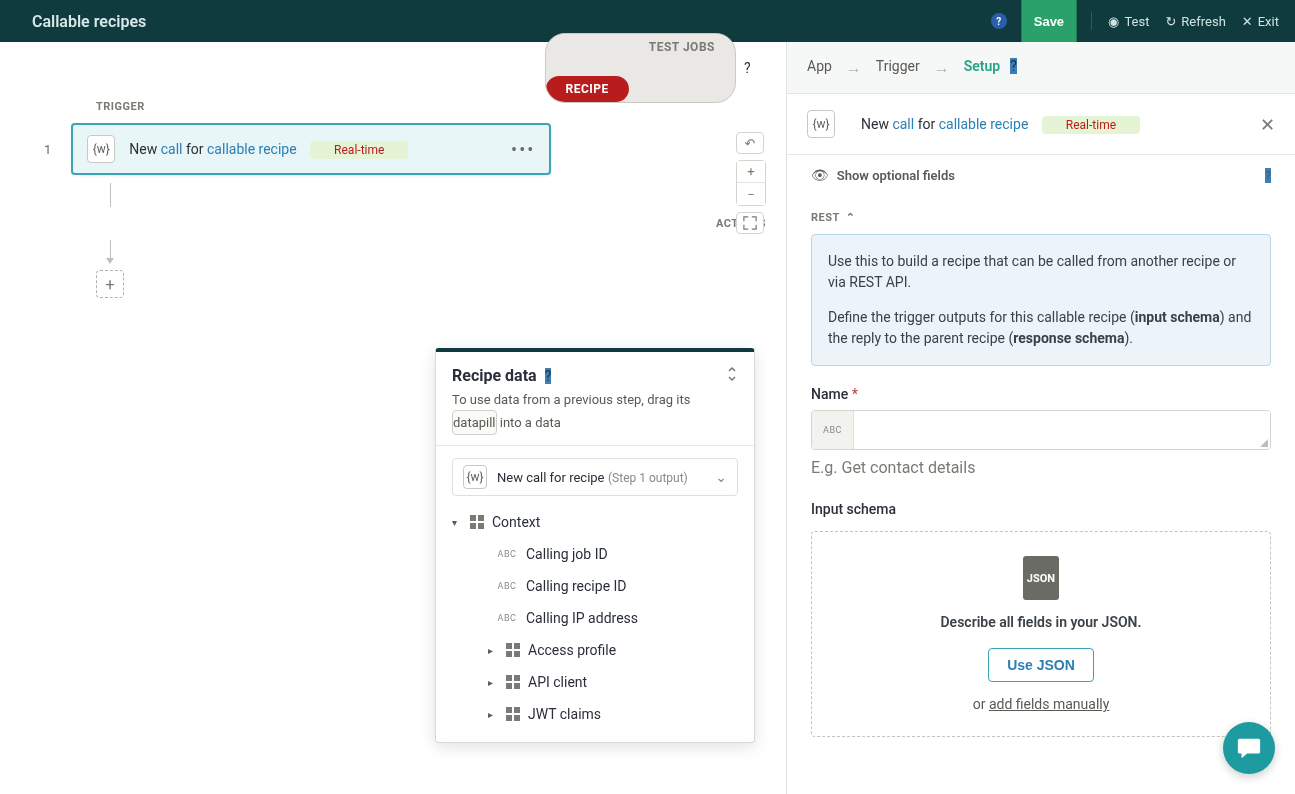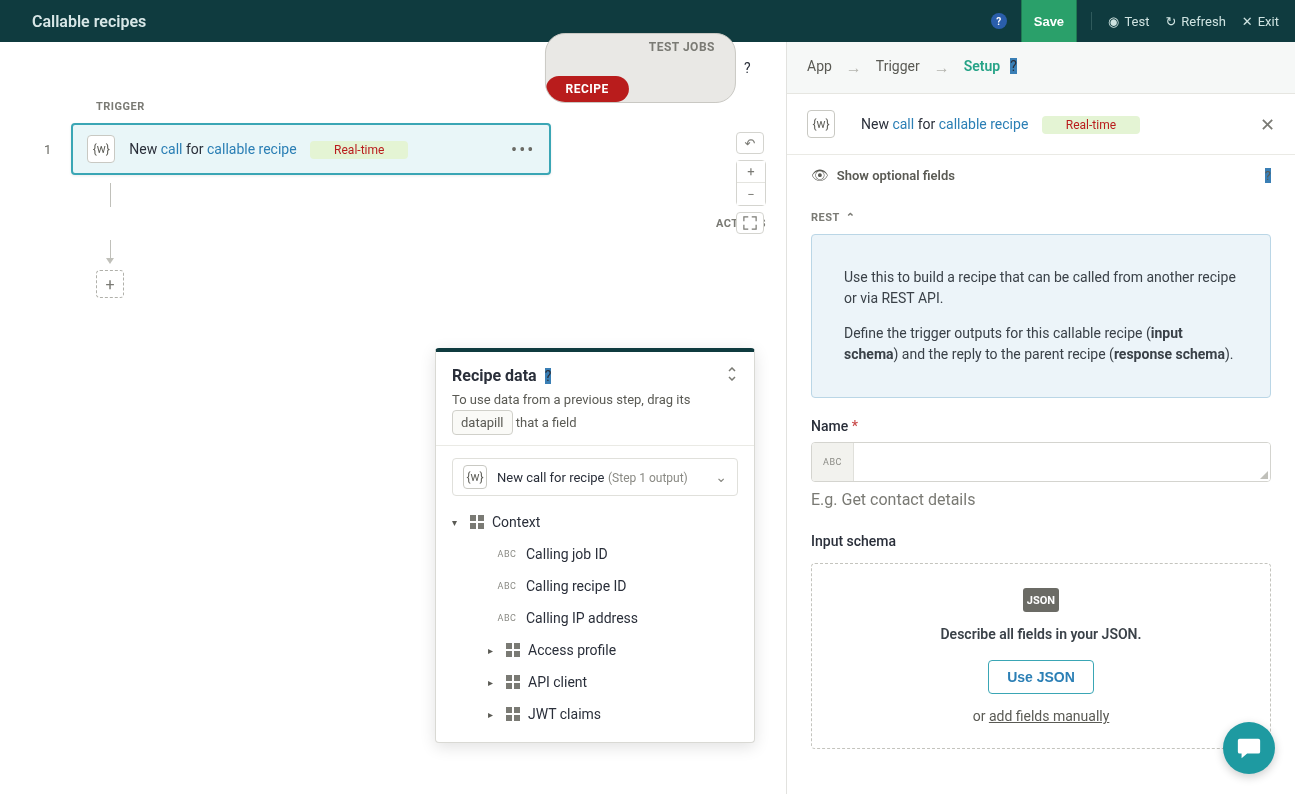--- a/index.html
+++ b/index.html
@@ -49,21 +49,21 @@
 .ctrl-group .ctrl-btn { border: none; border-radius: 0; }
 .ctrl-group .ctrl-btn:first-child { border-bottom: 1px solid #e4e4df; }
 
 
 .recipe-data { position: absolute; left: 435px; top: 306px; width: 320px; background: #fff; border: 1px solid #d9d9d4; border-top: 4px solid #0f3b3f; border-radius: 4px; box-shadow: 0 4px 16px rgba(0,0,0,0.12); display: flex; flex-direction: column; max-height: 478px; }
 .rd-head { padding: 14px 16px 10px; }
 .rd-title-row { display: flex; align-items: center; gap: 8px; }
 .rd-title { font-size: 16px; font-weight: 700; }
 .rd-collapse { margin-left: auto; cursor: pointer; color: #7a7a74; }
 .rd-sub { font-size: 13px; color: #5a5a54; margin-top: 5px; line-height: 1.5; }
-.datapill { display: inline-block; border: 1px solid #d0d0ca; border-radius: 4px; padding: 2px 8px; background: #fafaf7; font-size: 13px; }
+.datapill { display: inline-block; border: 1px solid #d0d0ca; border-radius: 4px; padding: 2px 0; background: #fafaf7; font-size: 13px; }
 .rd-body { border-top: 1px solid #eaeae5; padding: 12px 16px; overflow-y: auto; flex: 1; position: relative; }
 .rd-body::-webkit-scrollbar { width: 6px; }
 .rd-body::-webkit-scrollbar-thumb { background: #c4c4be; border-radius: 3px; }
 .step-select { display: flex; align-items: center; gap: 10px; border: 1px solid #e0e0db; border-radius: 4px; padding: 6px 10px; cursor: pointer; margin-bottom: 10px; }
 .step-select .w-icon { width: 24px; height: 24px; margin-right: 0; }
 .step-select .main-t { font-size: 13px; }
 .step-select .sub-t { font-size: 12px; color: #8a8a84; }
 .step-select .chev { margin-left: auto; color: #8a8a84; }
 .search-box { display: flex; align-items: center; border: 1px solid #d4d4cf; border-radius: 4px; padding: 6px 10px; gap: 8px; margin-bottom: 12px; }
 .search-box input { border: none; outline: none; font-size: 14px; flex: 1; color: #5a5a54; }
@@ -80,35 +80,35 @@
 .bc-item { font-size: 14px; color: #5a5a54; cursor: pointer; }
 .bc-item.active { color: #26a387; font-weight: 600; }
 .bc-arrow { color: #b4b4ae; font-size: 16px; }
 .trigger-summary { display: flex; align-items: center; padding: 16px 20px; border-bottom: 1px solid #eaeae5; gap: 12px; }
 .trigger-summary .close-x { margin-left: auto; color: #7a7a74; cursor: pointer; font-size: 18px; }
 .opt-fields { padding: 12px 24px; display: flex; align-items: center; gap: 8px; color: #5a5a54; font-size: 13px; }
 .opt-fields .eye { font-size: 14px; }
 .opt-fields .space { flex: 1; }
 .help-section { padding: 16px 24px 0; }
 .help-hdr { font-size: 11px; font-weight: 700; letter-spacing: 0.5px; color: #7a7a74; display: flex; align-items: center; gap: 6px; cursor: pointer; margin-bottom: 10px; }
-.help-box { border: 1px solid #bad6e6; background: #ecf4f9; border-radius: 4px; padding: 32px; font-size: 14px; line-height: 1.5; color: #3a4148; }
+.help-box { border: 1px solid #bad6e6; background: #ecf4f9; border-radius: 4px; padding: 16px; font-size: 14px; line-height: 1.5; color: #3a4148; }
 .help-box p { margin-bottom: 14px; }
 .help-box p:last-child { margin-bottom: 0; }
 .help-box a { color: #2b7fb5; text-decoration: underline; display: inline-flex; align-items: center; gap: 4px; }
 .field-group { padding: 20px 24px 0; }
 .field-label { font-size: 14px; font-weight: 500; margin-bottom: 8px; }
 .req { color: #c94a4a; }
 .name-input-wrap { display: flex; border: 1px solid #d4d4cf; border-radius: 4px; overflow: hidden; }
 .name-prefix { width: 42px; background: #f2f2ee; border-right: 1px solid #e0e0db; display: flex; align-items: center; justify-content: center; font-size: 9px; color: #8a8a84; letter-spacing: 0.5px; }
 .name-input { flex: 1; padding: 10px; border: none; outline: none; resize: none; font-family: inherit; min-height: 38px; position: relative; }
 .field-hint { font-size: 16px; color: #7a7a74; margin-top: 8px; }
 .schema-section { padding: 24px 24px; }
 .schema-label { font-size: 14px; font-weight: 500; margin-bottom: 14px; }
 .json-box { border: 1px dashed #c4c4be; border-radius: 4px; padding: 24px; text-align: center; }
-.json-icon { width: 36px; height: 24px; background: #6b6b65; color: #fff; display: inline-flex; align-items: center; justify-content: center; font-size: 11px; font-weight: 700; border-radius: 3px; margin-bottom: 14px; }
+.json-icon { width: 36px; height: 44px; background: #6b6b65; color: #fff; display: inline-flex; align-items: center; justify-content: center; font-size: 11px; font-weight: 700; border-radius: 3px; margin-bottom: 14px; }
 .json-desc { font-size: 14px; font-weight: 600; color: #3a4148; margin-bottom: 18px; }
 .use-json-btn { border: 1px solid #3aa6b5; background: #fff; color: #2b7fb5; font-weight: 600; padding: 8px 18px; border-radius: 4px; cursor: pointer; font-size: 14px; }
 .json-or { margin-top: 14px; font-size: 14px; color: #5a5a54; }
 .json-or a { color: #5a5a54; text-decoration: underline; cursor: pointer; }
 
 
 .chat-bubble { position: absolute; right: 20px; bottom: 20px; width: 52px; height: 52px; border-radius: 50%; background: #1e9aa1; display: flex; align-items: center; justify-content: center; box-shadow: 0 3px 10px rgba(0,0,0,0.2); cursor: pointer; }
 .chat-bubble svg { fill: #fff; width: 26px; height: 26px; }
 
 .triangle-resize { display:inline-block; width:0; height:0; border-style:solid; border-width:0 0 8px 8px; border-color:transparent transparent #c0c0ba transparent; position:absolute; right:2px; bottom:2px; }
@@ -193,21 +193,21 @@
           <span class="help-circle" style="background:#3a7fb5;">?</span>
           <span class="rd-collapse">
             <svg width="12" height="14" viewBox="0 0 12 14">
                 <path d="M3 4l3-3 3 3M3 10l3 3 3-3" stroke="#7a7a74" stroke-width="1.5" fill="none"></path>
               </svg>
           </span>
         </div>
         <div class="rd-sub">
           <span>To use data from a previous step, drag its </span><br>
           <span class="datapill">datapill</span>
-          <span> that a field</span>
+          <span> into a data</span>
         </div>
       </div>
       <div class="rd-body">
         <div class="step-select">
           <span class="w-icon">{w}</span>
           <span>
             <span class="main-t">New call for recipe</span>
             <span class="sub-t">(Step 1 output)</span>
           </span>
           <span class="chev">⌄</span>

